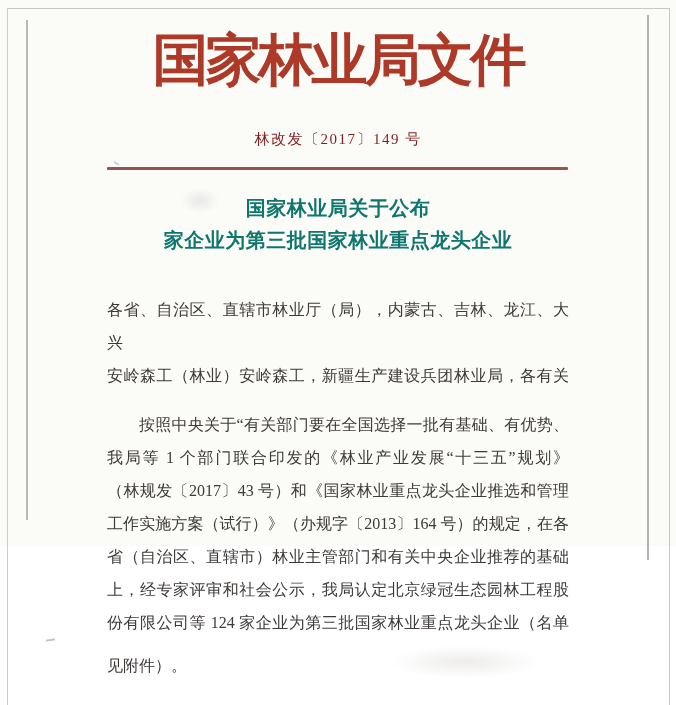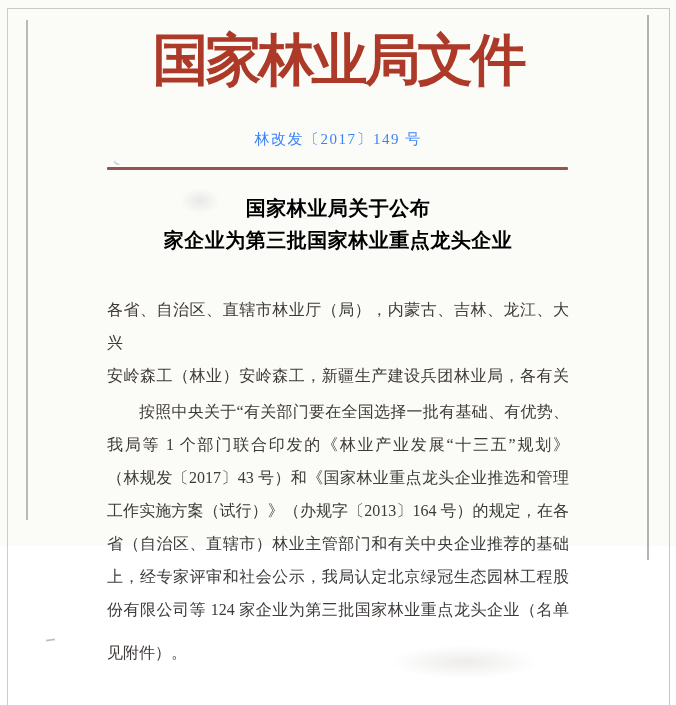--- a/index.html
+++ b/index.html
@@ -62,21 +62,21 @@
   }
   .bline{
     text-align:justify;
     white-space:nowrap;
   }
   .bline.fill{
     white-space:normal;
     text-align-last:justify;
     -moz-text-align-last:justify;
   }
-  .bline.indent{ text-indent:32px; margin-top:3px; }
+  .bline.indent{ text-indent:32px; margin-top:16px; }
   .bline.last{ margin-top:10px; }
 
   
   .artifact{position:absolute;pointer-events:none;}
   .artifact-tick{
     left:114px;top:158px;width:7px;height:5px;
     border-bottom:2px solid #9aa0a6;opacity:.45;
     transform:rotate(28deg);border-radius:50%;
   }
   .artifact-dash{
@@ -96,25 +96,25 @@
 <body>
 
 <div class="page" style="background: rgb(251, 251, 248);">
 
   <div class="outer-frame"></div>
   <div class="edge-line edge-left"></div>
   <div class="edge-line edge-right"></div>
 
   <div class="agency-header" style="color: rgb(173, 58, 40);">国家林业局文件</div>
 
-  <div class="doc-number" style="color: #3b82f6;">林改发〔2017〕149 号</div>
+  <div class="doc-number" style="color: #7f1d1d;">林改发〔2017〕149 号</div>
 
   <div class="red-rule" style="background: rgb(149, 83, 78);"></div>
 
-  <div class="doc-title" style="color: #000000;">
+  <div class="doc-title" style="color: #0f766e;">
     <div>国家林业局关于公布</div>
     <div>家企业为第三批国家林业重点龙头企业</div>
   </div>
 
   <div class="doc-body" style="color: rgb(62, 58, 56);">
       <div class="bline fill">各省、自治区、直辖市林业厅（局），内蒙古、吉林、龙江、大兴</div>
       <div class="bline fill">安岭森工（林业）安岭森工，新疆生产建设兵团林业局，各有关</div>
       <div class="bline fill indent">按照中央关于“有关部门要在全国选择一批有基础、有优势、</div>
       <div class="bline fill">我局等 1 个部门联合印发的《林业产业发展“十三五”规划》</div>
       <div class="bline fill">（林规发〔2017〕43 号）和《国家林业重点龙头企业推选和管理</div>

